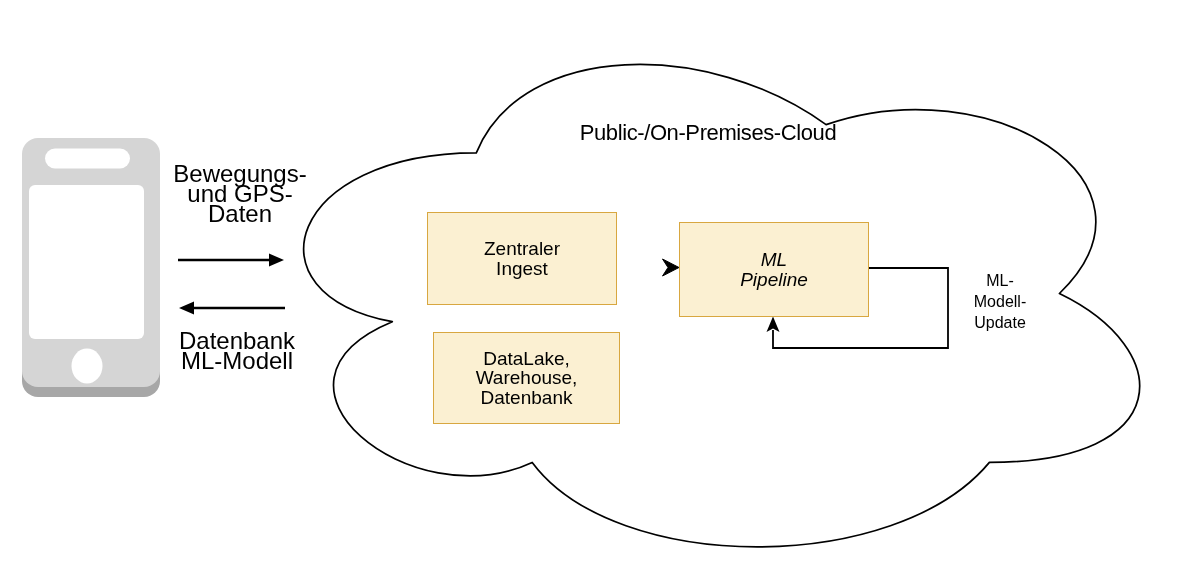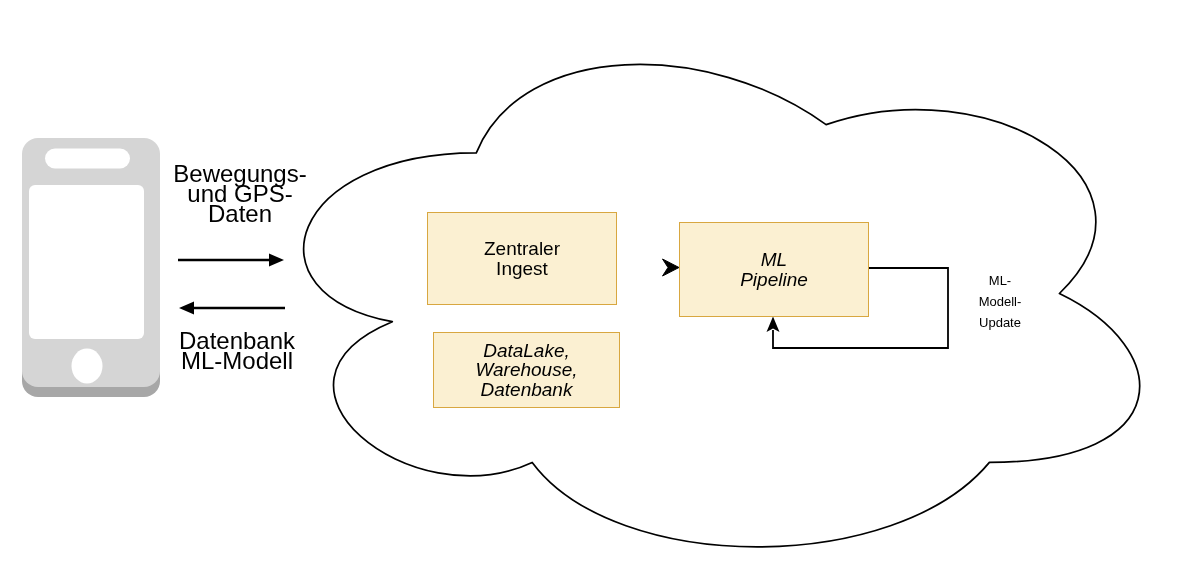--- a/index.html
+++ b/index.html
@@ -13,34 +13,34 @@
   }
   .layer{position:absolute;left:0;top:0;width:1200px;height:585px;}
   .label{
     position:absolute;
     text-align:center;
     white-space:pre-line;
     color:#000;
   }
   .edge-label{font-size:24px;line-height:20px;}
   .cloud-title{font-size:22px;line-height:24px;letter-spacing:-0.4px;}
-  .update-label{font-size:13px;line-height:21px;}
+  .update-label{font-size:16px;line-height:21px;}
   .node{
     position:absolute;
     display:flex;align-items:center;justify-content:center;
     text-align:center;
     white-space:pre-line;
     font-size:19px;line-height:19.5px;
     background:var(--node-fill,#FBF0D2);
     border:1.6px solid var(--node-border,#D8A740);
     box-sizing:border-box;
   }
   .node-ingest{left:427px;top:212px;width:190px;height:93px;}
   .node-pipeline{left:679px;top:222px;width:190px;height:95px;font-style:italic;}
-  .node-datalake{left:433px;top:332px;width:187px;height:76px;font-style:italic;}
+  .node-datalake{left:433px;top:332px;width:187px;height:92px;}
 </style>
 </head>
 <body>
 
 <div class="stage">
 
   <svg class="layer" viewBox="0 0 1200 585" aria-hidden="true">
 
     <path d="M 476.3 152.8
          C 289.7 152.8 243 293.5 392.3 321.7
@@ -69,20 +69,21 @@
     </g>
 
     <path d="M 662.5 259 L 679 267.5 L 662.5 276 L 668 267.5 Z" style="fill:var(--line,#000);stroke:var(--line,#000);stroke-width:1;stroke-linejoin:round;"></path>
 
     <g>
       <path d="M 868 268 L 948 268 L 948 348 L 773 348 L 773 330" style="fill:none;stroke:var(--line,#000);stroke-width:1.8;"></path>
       <polygon points="766.5,332 773,316.5 779.5,332 773,328.5" style="fill:var(--line,#000);"></polygon>
     </g>
   </svg>
 
+  <div class="label cloud-title" style="left:558px;top:121px;width:300px;">Public-/On-Premises-Cloud</div>
 
   <div class="label edge-label" style="left:170px;top:164px;width:140px;">Bewegungs-
 und GPS-
 Daten</div>
 
   <div class="label edge-label" style="left:167px;top:331px;width:140px;">Datenbank
 ML-Modell</div>
 
   <div class="label update-label" style="left:940px;top:270px;width:120px;">ML-
 Modell-

